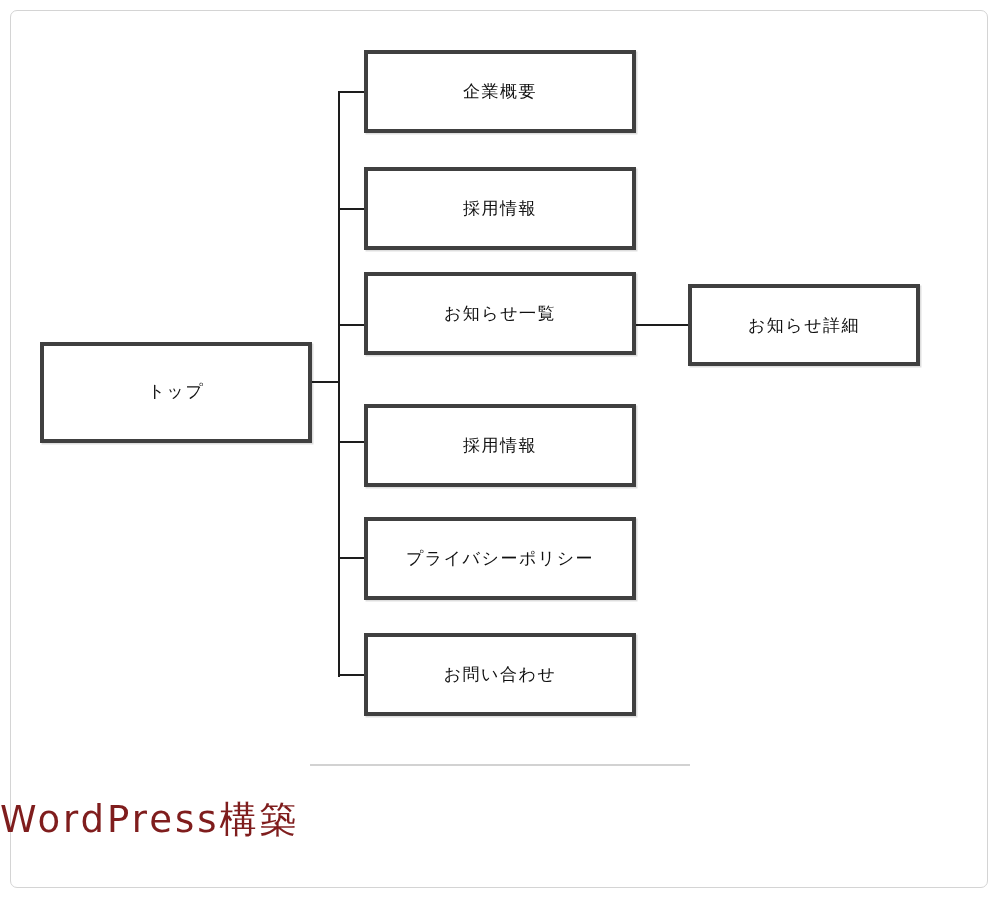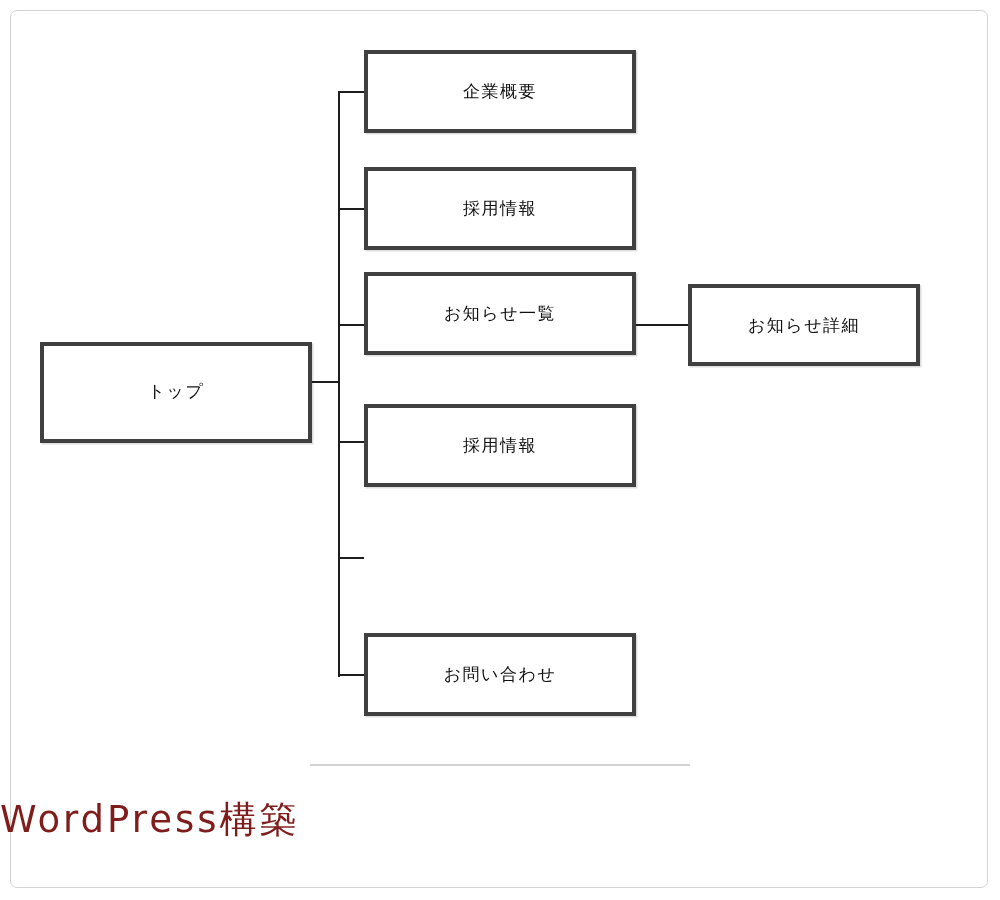--- a/index.html
+++ b/index.html
@@ -154,20 +154,21 @@
   <div class="node node-root">トップ</div>
 
   <div class="node node-child node-c0">企業概要</div>
 
   <div class="node node-child node-c1">採用情報</div>
 
   <div class="node node-child node-c2">お知らせ一覧</div>
 
   <div class="node node-child node-c3">採用情報</div>
 
+  <div class="node node-child node-c4">プライバシーポリシー</div>
 
   <div class="node node-child node-c5">お問い合わせ</div>
 
   <div class="node node-grandchild">お知らせ詳細</div>
 
   <div class="footer-rule"></div>
   <div class="footer-title">WordPress構築</div>
 
 </div>
 

